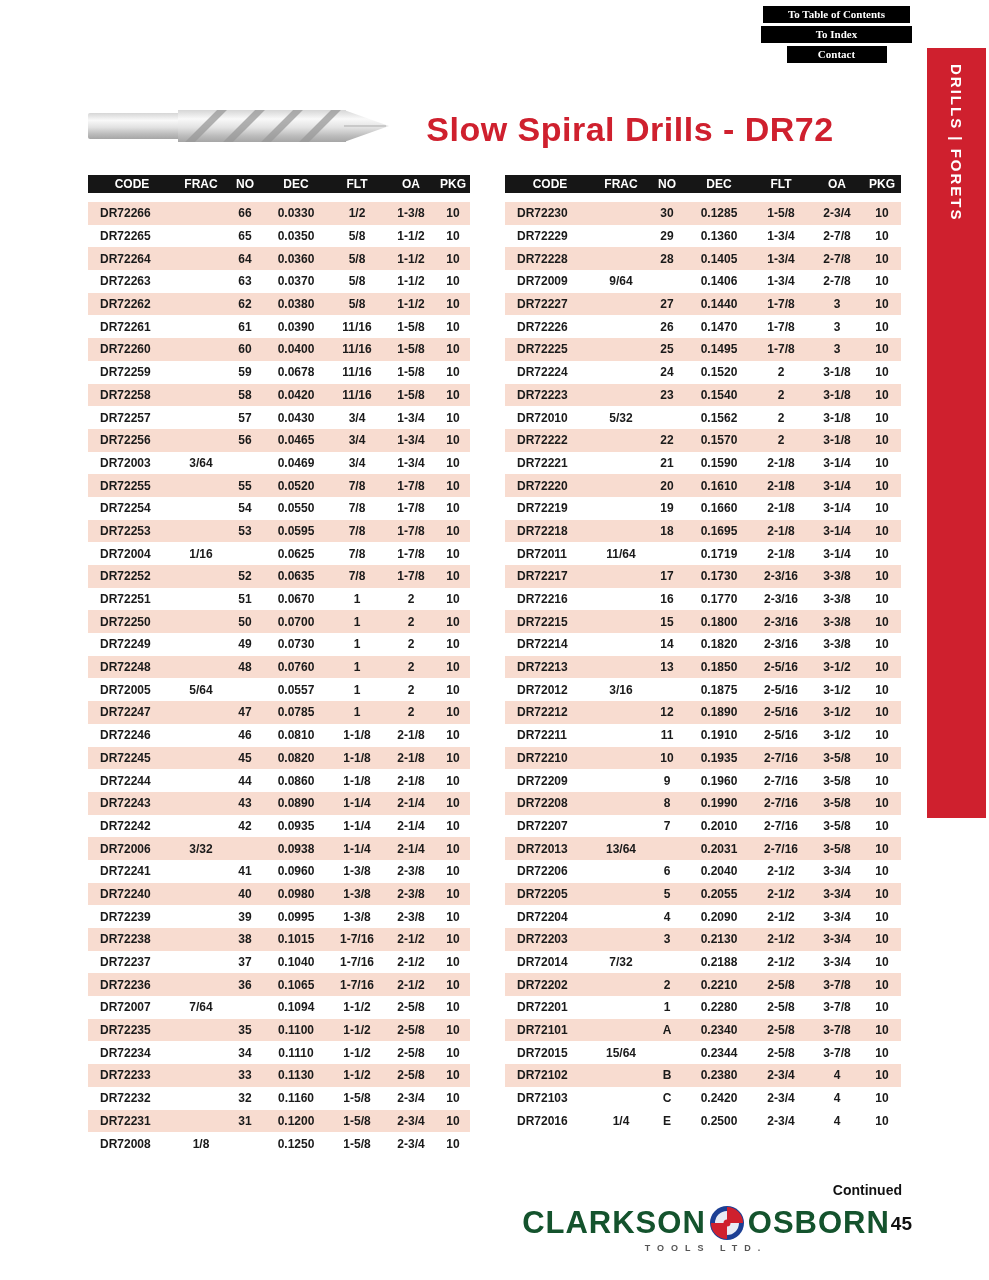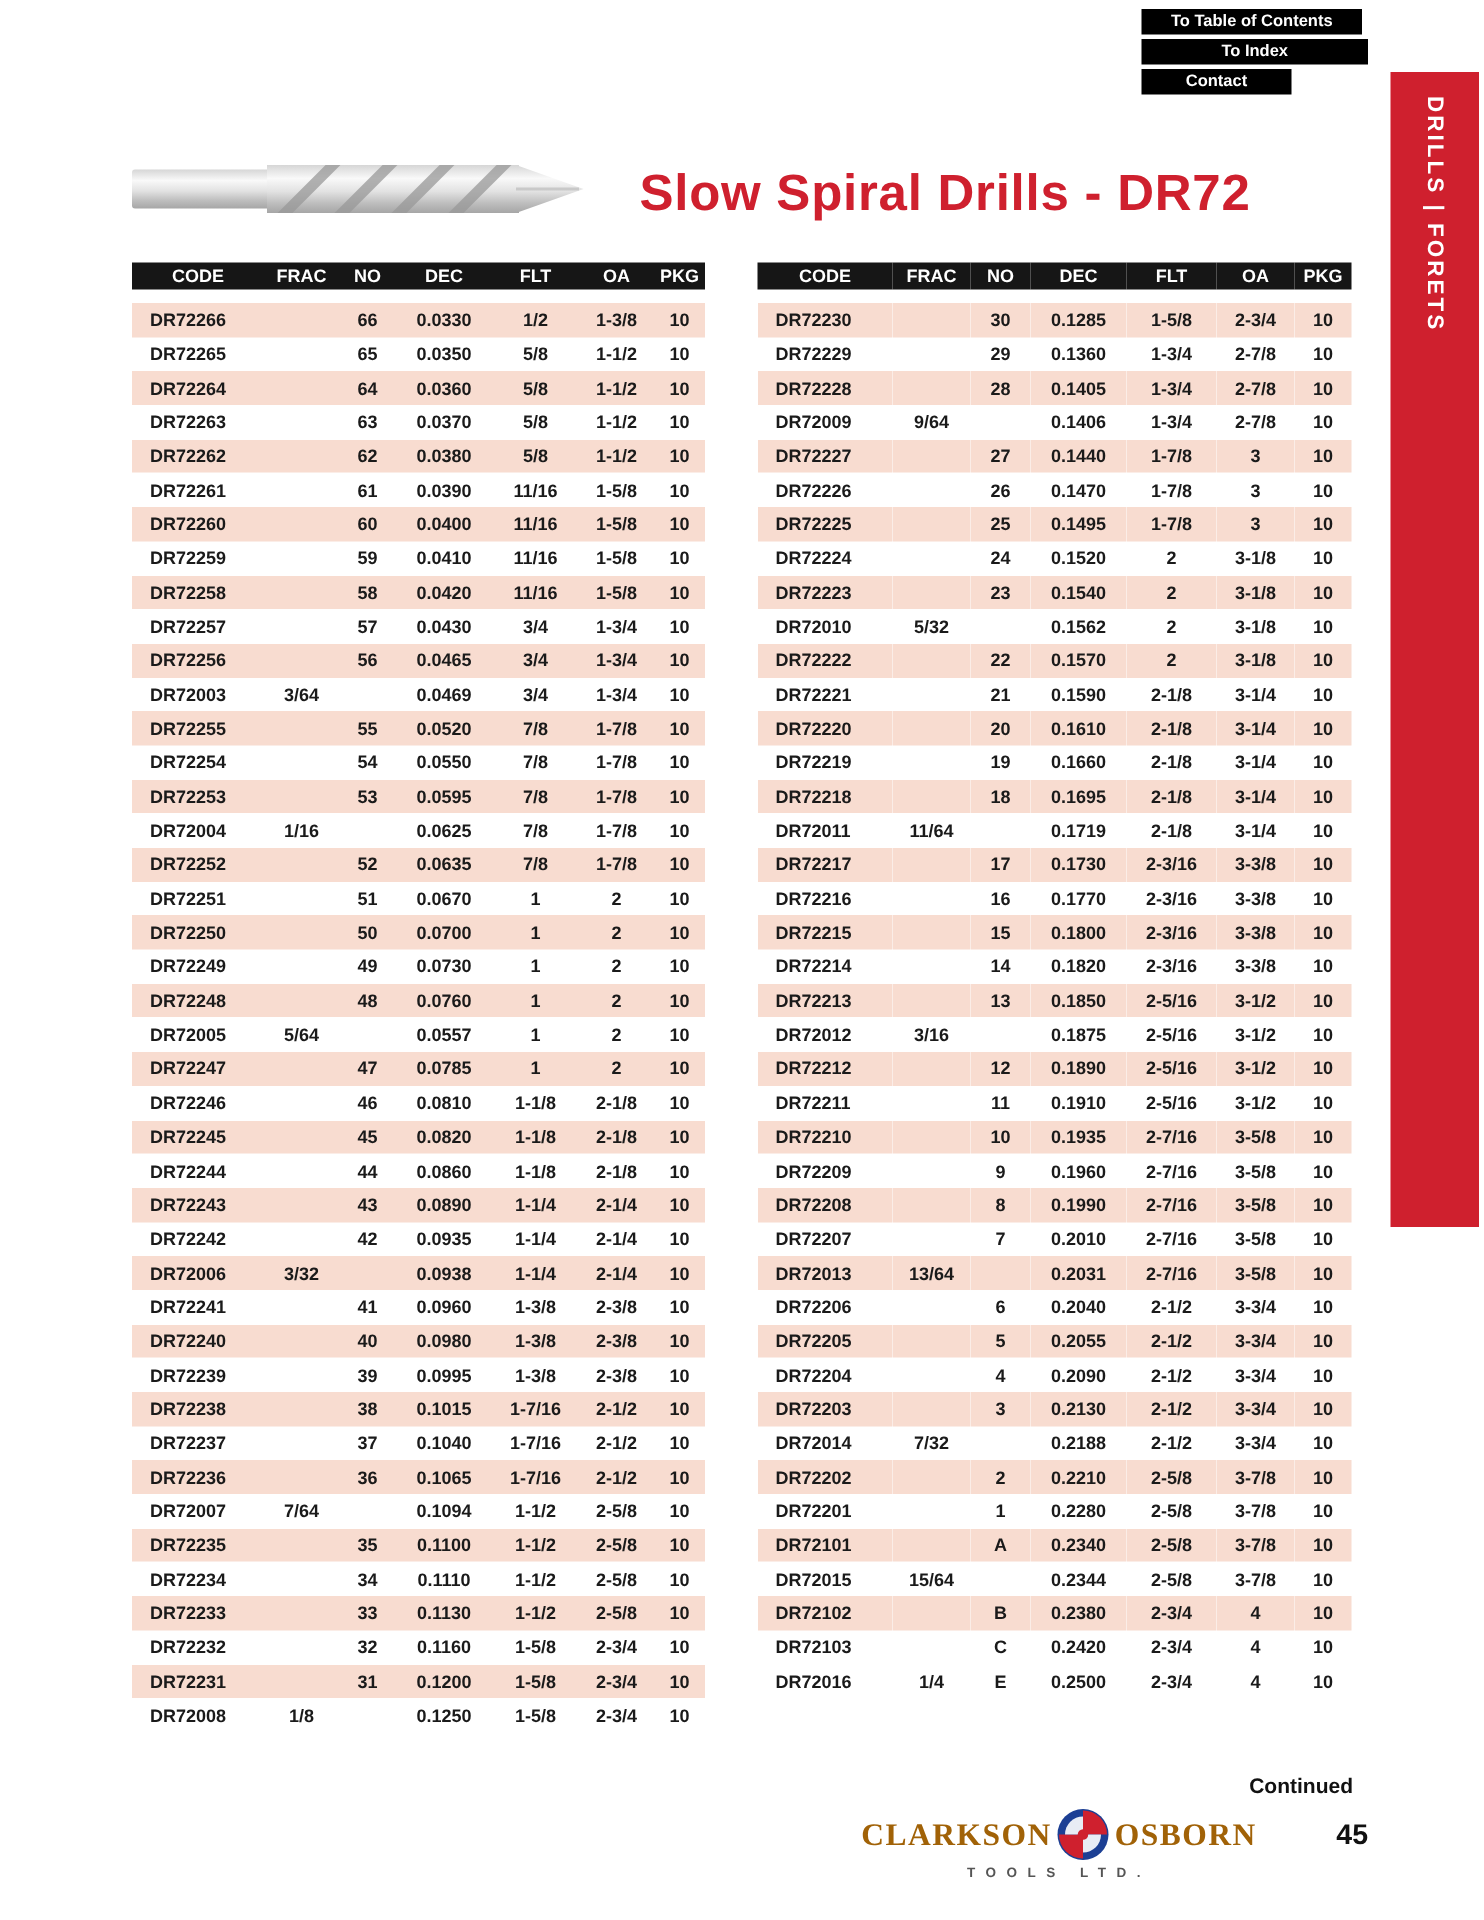--- a/index.html
+++ b/index.html
@@ -5,21 +5,21 @@
   :root{
     --accent:#cf202e;
     --row-pink:#f8dcd0;
     --header-bg:#161616;
   }
   html,body{margin:0;padding:0;}
   body{font-family:"Liberation Sans",sans-serif;background:#ffffff;}
   .page{position:relative;width:989px;height:1280px;background:#ffffff;overflow:hidden;margin:0 auto;}
 
   
-  .nav{position:absolute;top:6px;right:77px;display:flex;flex-direction:column;align-items:flex-start;gap:3px;}
+  .nav{position:absolute;top:6px;right:77px;display:flex;flex-direction:column;align-items:center;gap:3px;font-family:Liberation Serif, serif;}
   .nav-btn{background:#000;color:#fff;font-size:11px;font-weight:bold;text-align:center;padding:2px 0;cursor:pointer;line-height:13px;}
   .nav-btn.b1{width:147px;}
   .nav-btn.b2{width:151px;}
   .nav-btn.b3{width:100px;}
 
   
   .sidebar{position:absolute;top:48px;right:3px;width:59px;height:770px;background:var(--accent);}
   .sidebar-label{position:absolute;top:16px;left:50%;transform:translateX(-50%);writing-mode:vertical-rl;white-space:nowrap;color:#fff;font-size:15px;font-weight:bold;letter-spacing:2px;}
 
   
@@ -33,21 +33,21 @@
   .data-table thead th{background:var(--header-bg);color:#fff;font-size:12px;font-weight:bold;height:18px;padding:0;text-align:center;}
   .data-table tbody tr{height:22.7px;}
   .data-table tbody tr.spacer{height:9px;background:#fff;}
   .data-table tbody tr.alt{background:var(--row-pink);padding-left:28px;}
   .data-table td{font-size:12px;font-weight:bold;color:#1a1a1a;text-align:center;padding:0;white-space:nowrap;overflow:hidden;vertical-align:middle;}
   .data-table td:first-child{text-align:left;padding-left:12px;}
 
   
   .continued{position:absolute;top:1182px;right:87px;font-size:14px;font-weight:bold;color:#111;}
   .brand{position:absolute;top:1205px;left:500px;width:412px;display:flex;align-items:center;justify-content:center;}
-  .brand-name{font-size:21px;font-weight:bold;color:#a16207;letter-spacing:1px;font-family:Liberation Serif, serif;}
+  .brand-name{font-size:31px;font-weight:bold;color:#14532d;letter-spacing:1px;}
   .brand-logo{margin:0 3px;flex:0 0 auto;display:block;}
   .brand-sub{position:absolute;top:1243px;left:500px;width:412px;text-align:center;font-size:9px;font-weight:bold;color:#555;letter-spacing:7px;}
   .page-number{position:absolute;top:1213px;right:77px;font-size:19px;font-weight:bold;color:#111;}
 </style>
 </head>
 <body>
 
 <div class="page">
 
   <div class="nav">
@@ -172,21 +172,21 @@
           <td>60</td>
           <td>0.0400</td>
           <td>11/16</td>
           <td>1-5/8</td>
           <td>10</td>
         </tr>
         <tr>
           <td>DR72259</td>
           <td></td>
           <td>59</td>
-          <td>0.0410</td>
+          <td>0.0678</td>
           <td>11/16</td>
           <td>1-5/8</td>
           <td>10</td>
         </tr>
         <tr class="alt">
           <td>DR72258</td>
           <td></td>
           <td>58</td>
           <td>0.0420</td>
           <td>11/16</td>

